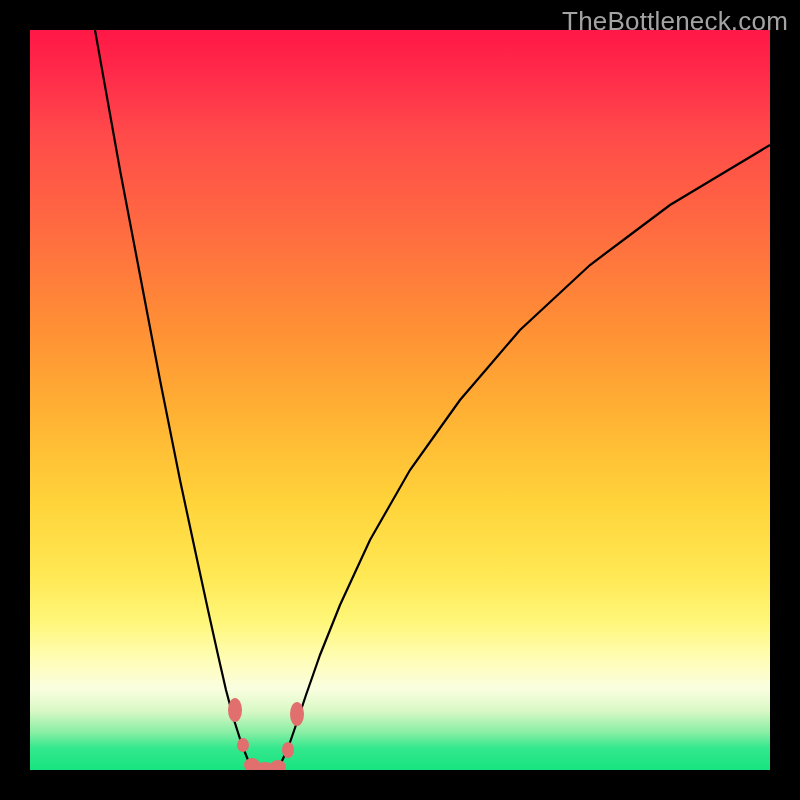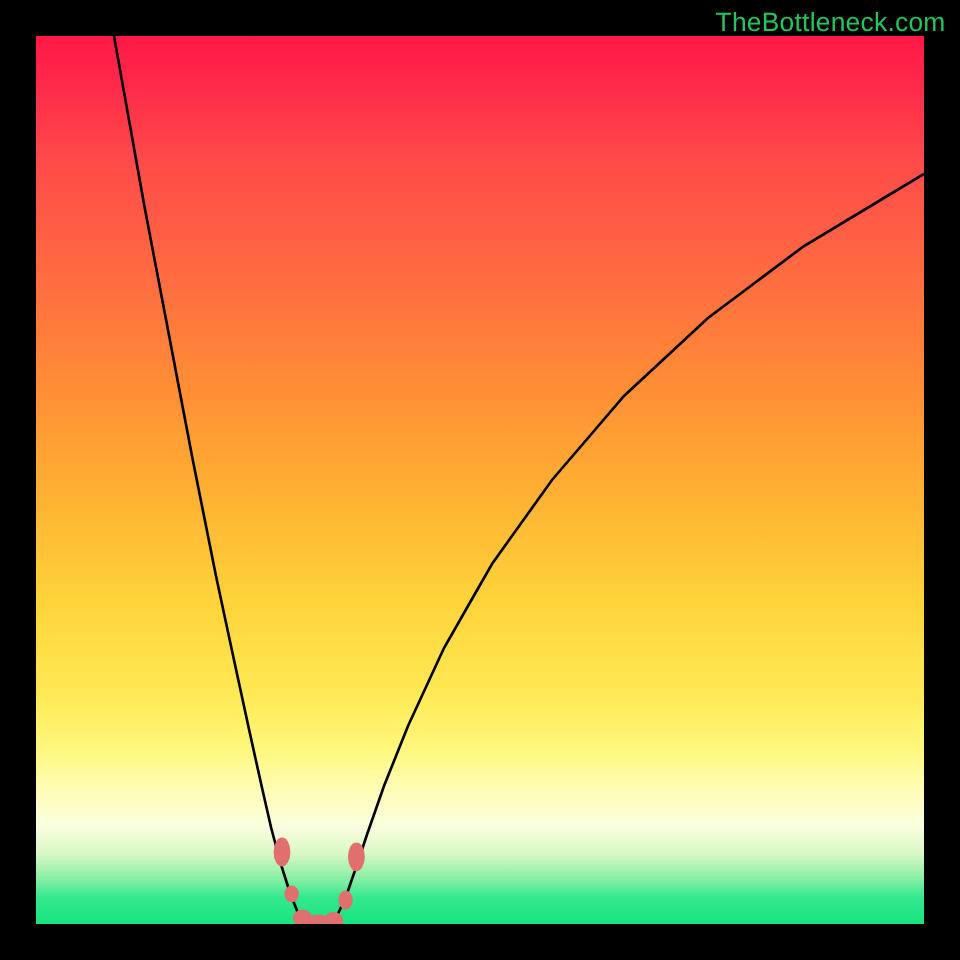--- a/index.html
+++ b/index.html
@@ -49,23 +49,23 @@
       #86eea3 95%,
       #34e88e 97%,
       #17e47f 100%
     );
   }
   .watermark {
     position: absolute;
     top: 6px;
     right: 12px;
     font-family: Arial, Helvetica, sans-serif;
-    font-size: 22px;
+    font-size: 26px;
     letter-spacing: 0.2px;
-    color: #22c55e;
+    color: #a3a3a3;
     font-weight: 500;
     user-select: none;
   }
   svg.curve {
     position: absolute;
     top: 0;
     left: 0;
     width: 100%;
     height: 100%;
     overflow: visible;

